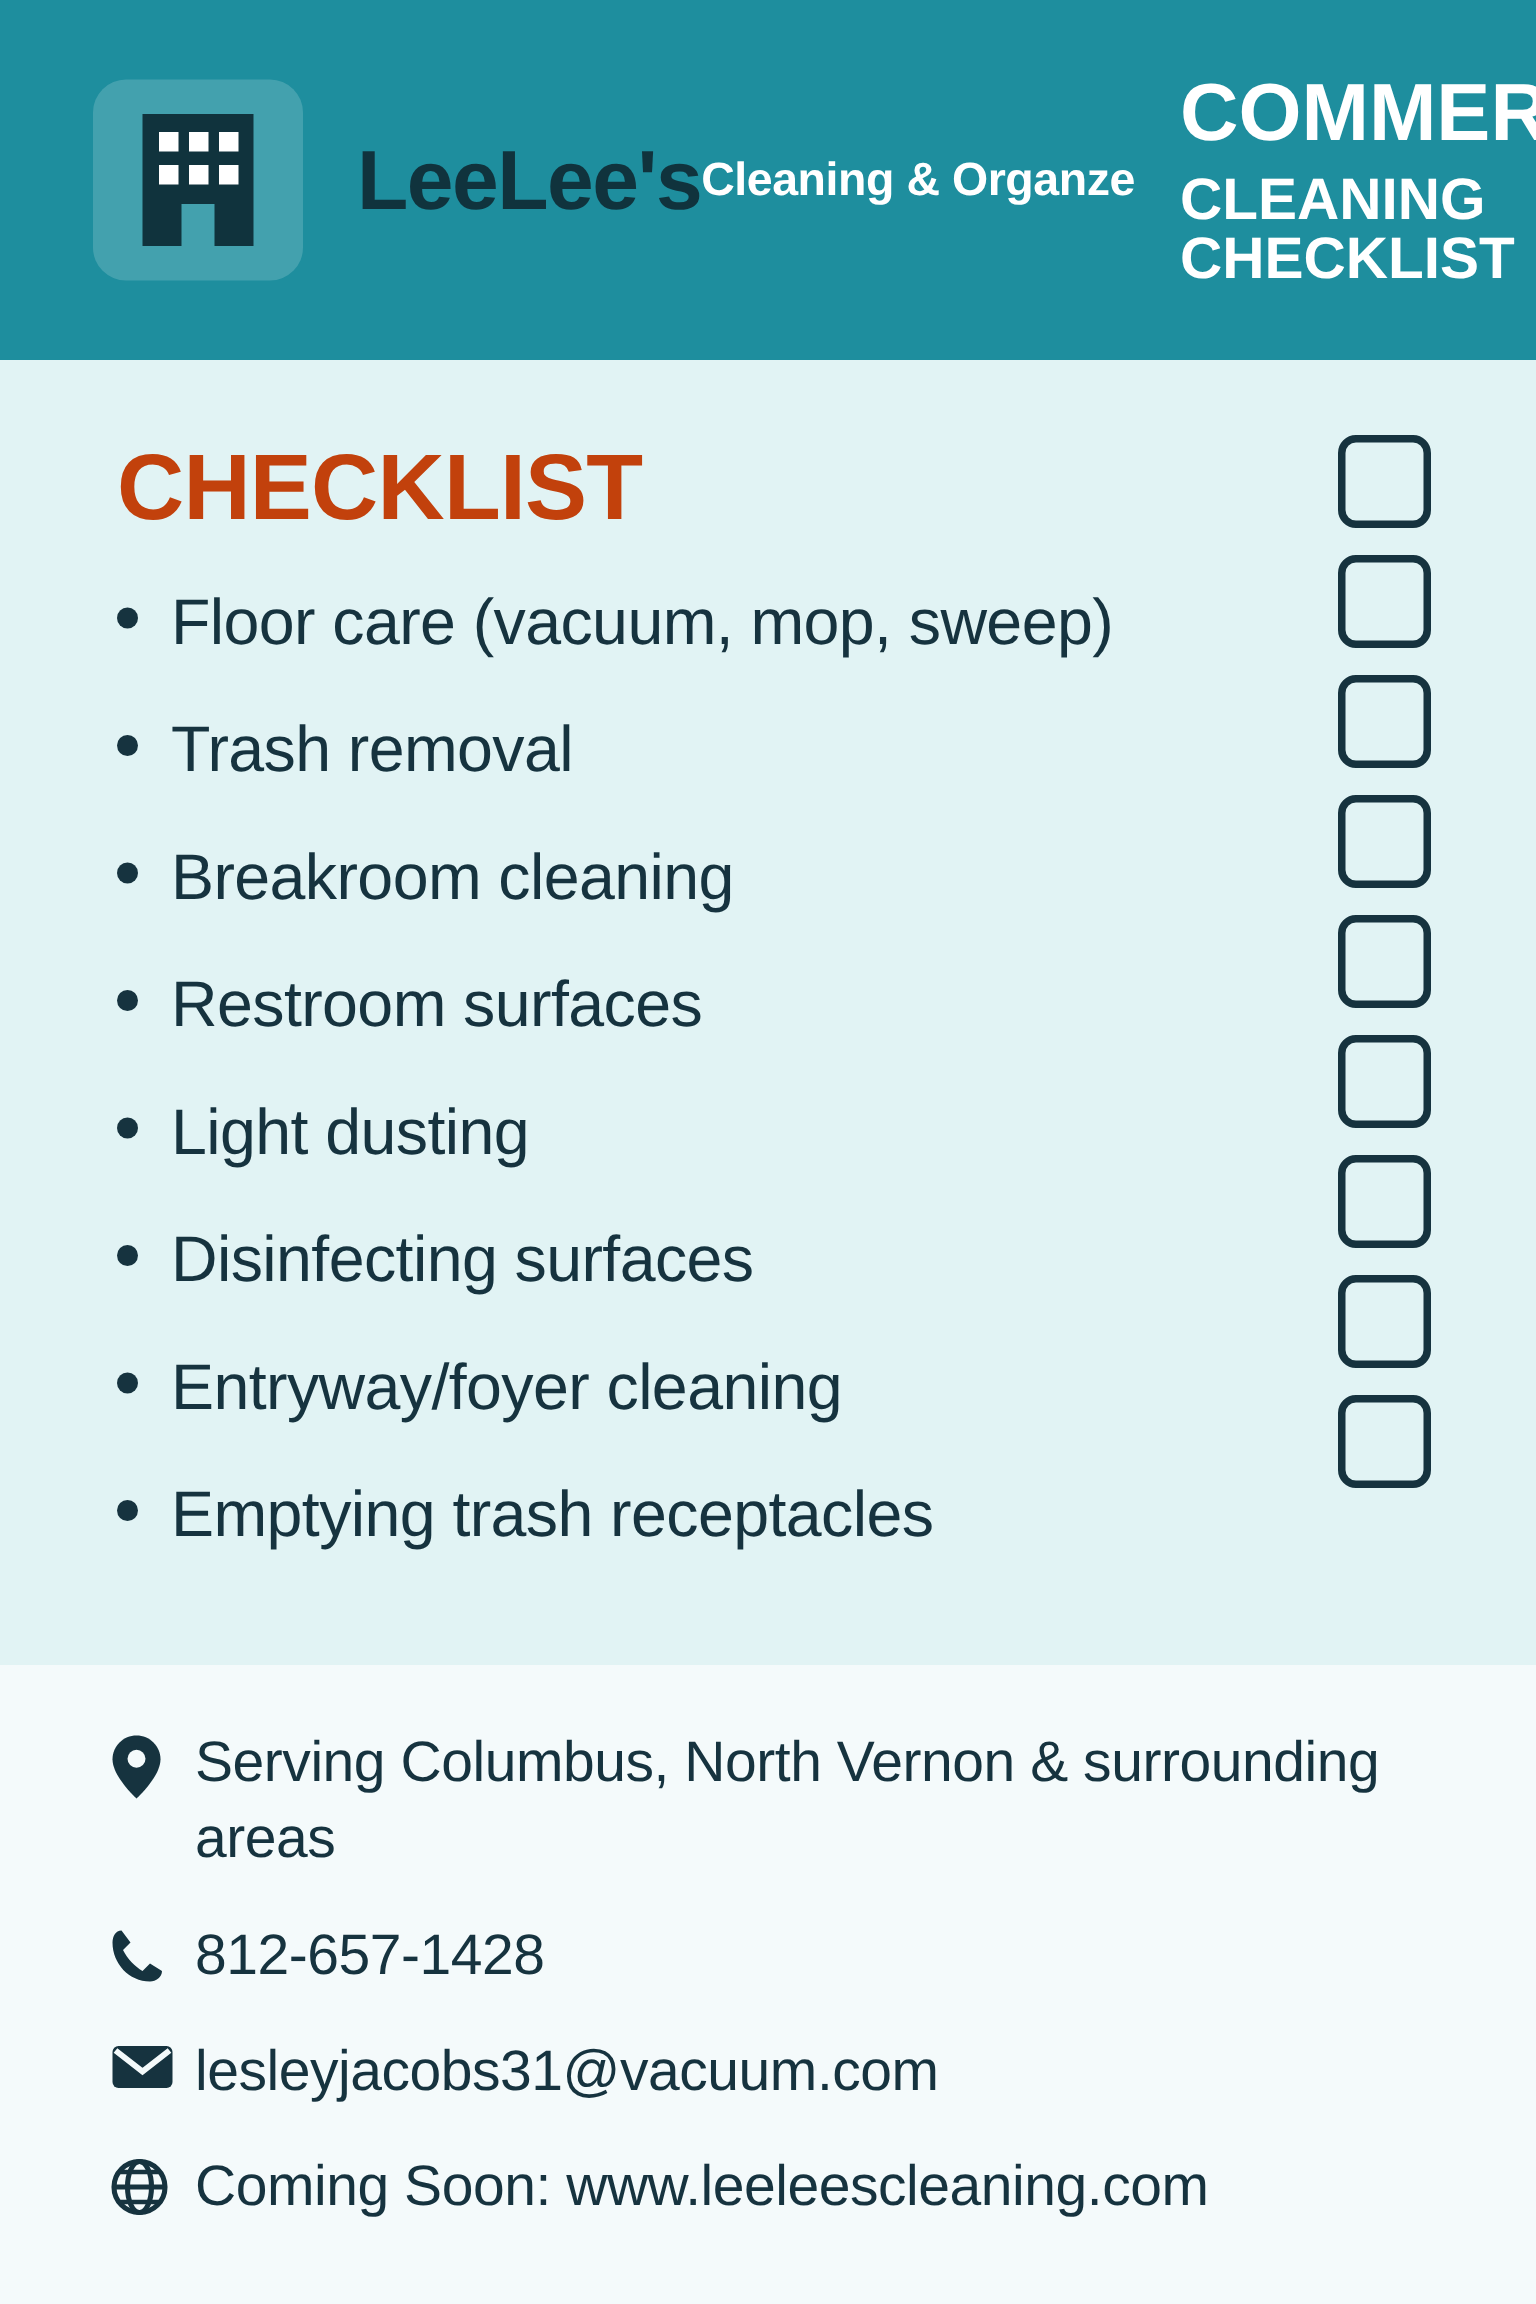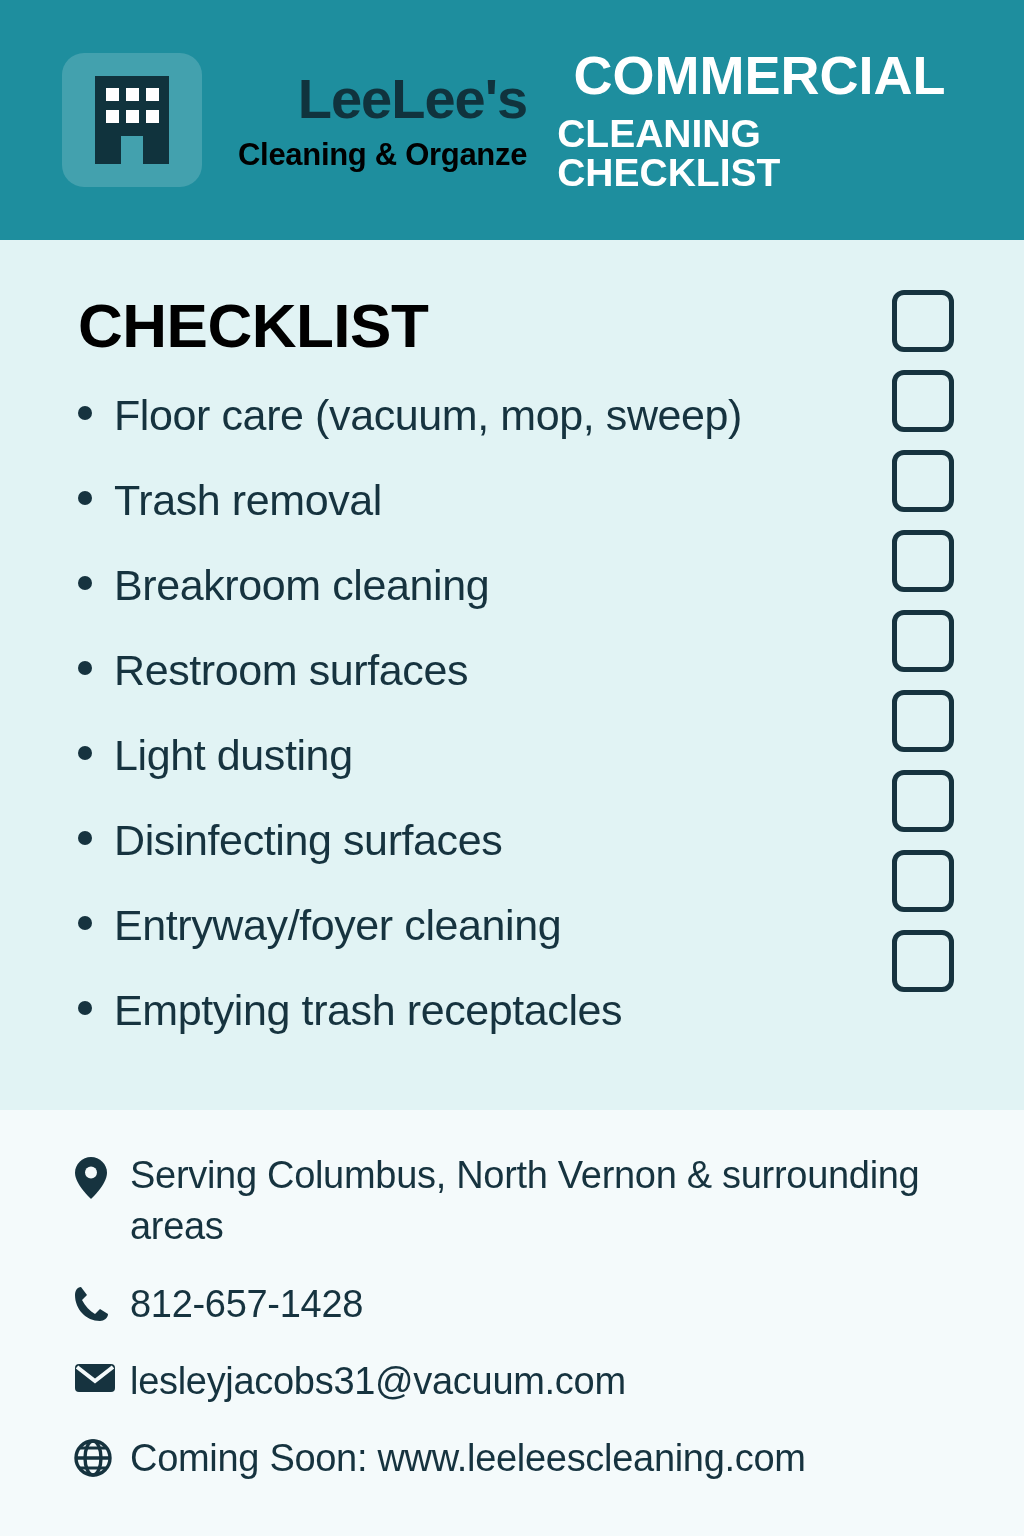--- a/index.html
+++ b/index.html
@@ -40,36 +40,35 @@
     background: rgba(255,255,255,0.17);
     display: flex;
     align-items: center;
     justify-content: center;
     flex: 0 0 auto;
   }
   .logo-mark svg { display:block; }
   .brand {
     margin-left: 36px;
     display: flex;
-    flex-direction: column;
+    flex-direction: row;
     justify-content: center;
     flex: 0 0 auto;
-    align-items: flex-end;
   }
   .brand-name {
     font-size: 56px;
     font-weight: bold;
     color: #10333d;
     letter-spacing: -1px;
     line-height: 1.0;
   }
   .brand-sub {
     font-size: 31px;
     font-weight: bold;
-    color: #000000;
+    color: #ffffff;
     line-height: 1.0;
     margin-top: 12px;
     letter-spacing: -0.3px;
   }
   .header-title {
     margin-left: 30px;
     display: flex;
     flex-direction: column;
     align-items: center;
     justify-content: center;
@@ -95,21 +94,21 @@
   .body {
     background: #e1f3f4;
     flex: 0 0 870px;
     position: relative;
     padding: 52px 62px 0 78px;
     box-sizing: border-box;
   }
   .checklist-title {
     font-size: 62px;
     font-weight: bold;
-    color: #000000;
+    color: #c2410c;
     letter-spacing: -0.5px;
     margin: 0 0 34px 0;
     line-height: 1.1;
   }
   .items {
     list-style: none;
     margin: 0;
     padding: 0;
   }
   .item {

